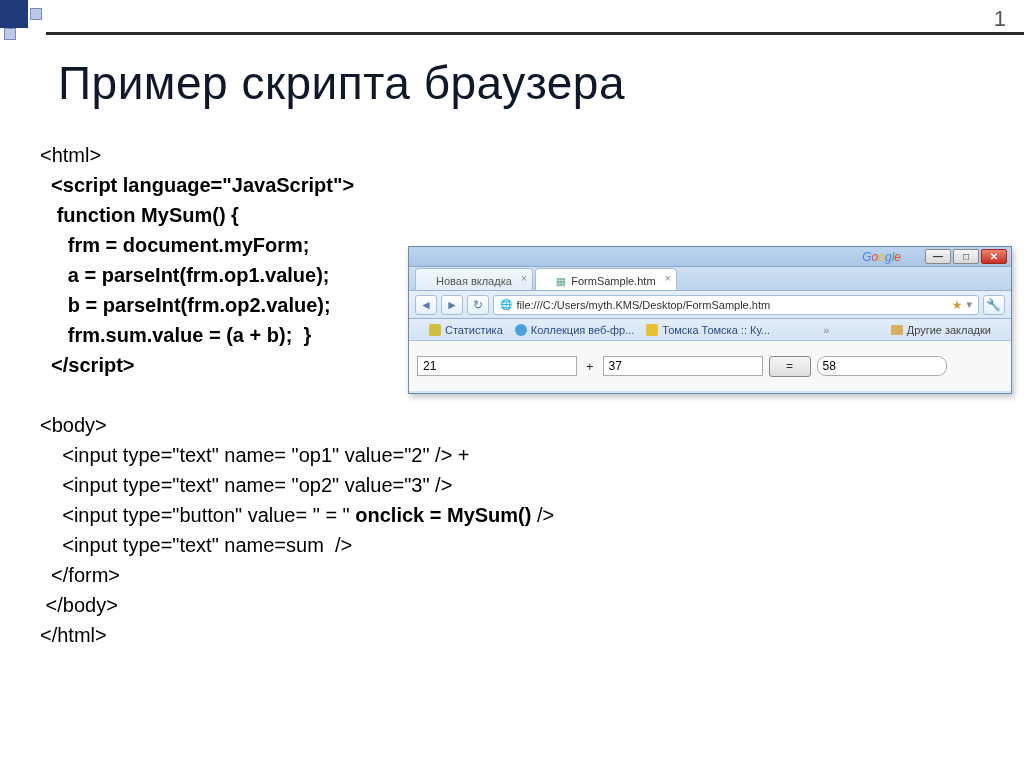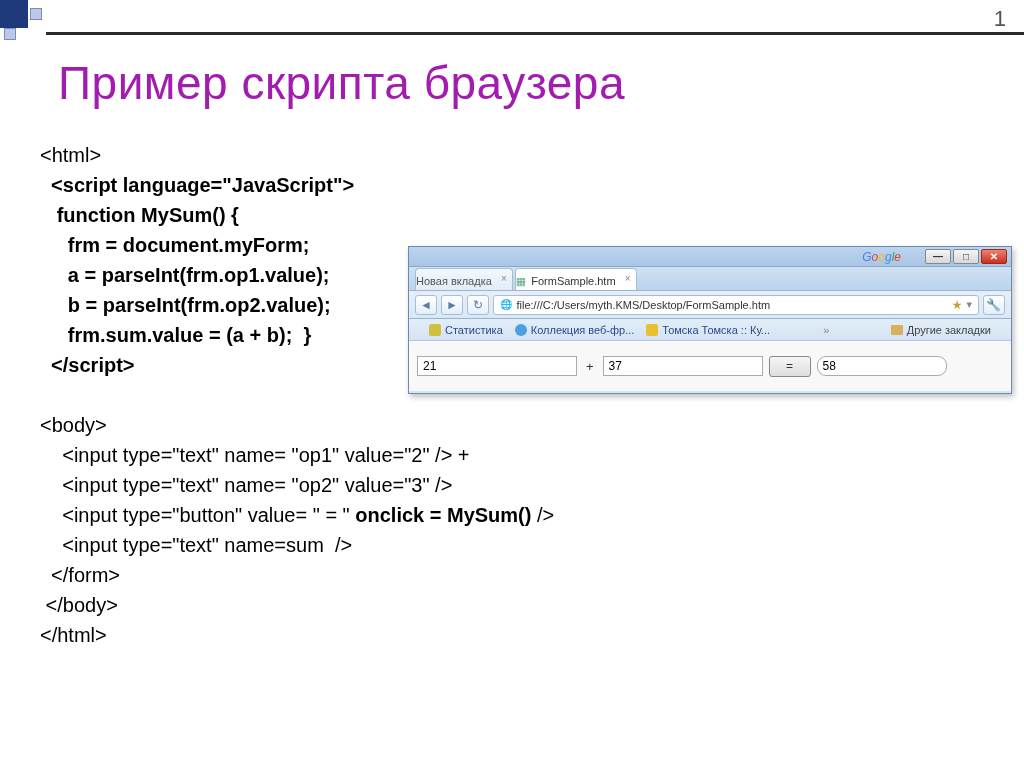--- a/index.html
+++ b/index.html
@@ -28,21 +28,21 @@
   .top-rule {
     position: absolute; top: 32px; left: 46px; right: 0;
     border-top: 3px solid #2b2b2b;
   }
   .page-num {
     position: absolute; top: 6px; right: 18px;
     font-size: 22px; color: #555;
   }
   .slide-title {
     position: absolute; top: 56px; left: 58px;
-    font-size: 46px; color: #a21caf; font-weight: normal;
+    font-size: 46px; color: #0f172a; font-weight: normal;
     letter-spacing: 0.5px;
   }
   .code-block {
     position: absolute; top: 140px; left: 40px;
     font-size: 20px; color: #000;
     line-height: 1.5;
     font-family: Arial, sans-serif;
   }
   .code-block .line { white-space: pre; }
   .bold { font-weight: bold; }
@@ -83,21 +83,21 @@
   }
   .tabs {
     height: 24px;
     display: flex; align-items: flex-end;
     padding-left: 6px;
     background: linear-gradient(#cfe0f2,#bcd4ee);
     border-bottom: 1px solid #9ab4d0;
   }
   .tab {
     height: 22px;
-    padding: 3px 20px 0 0;
+    padding: 3px 20px 0 20px;
     background: linear-gradient(#f2f7fc,#e2edf8);
     border: 1px solid #a8bed6;
     border-bottom: none;
     border-radius: 4px 4px 0 0;
     margin-right: 2px;
     position: relative;
     font-size: 11px;
     color: #555;
     display:flex; align-items:center; gap:5px;margin-top:44px;
   }

